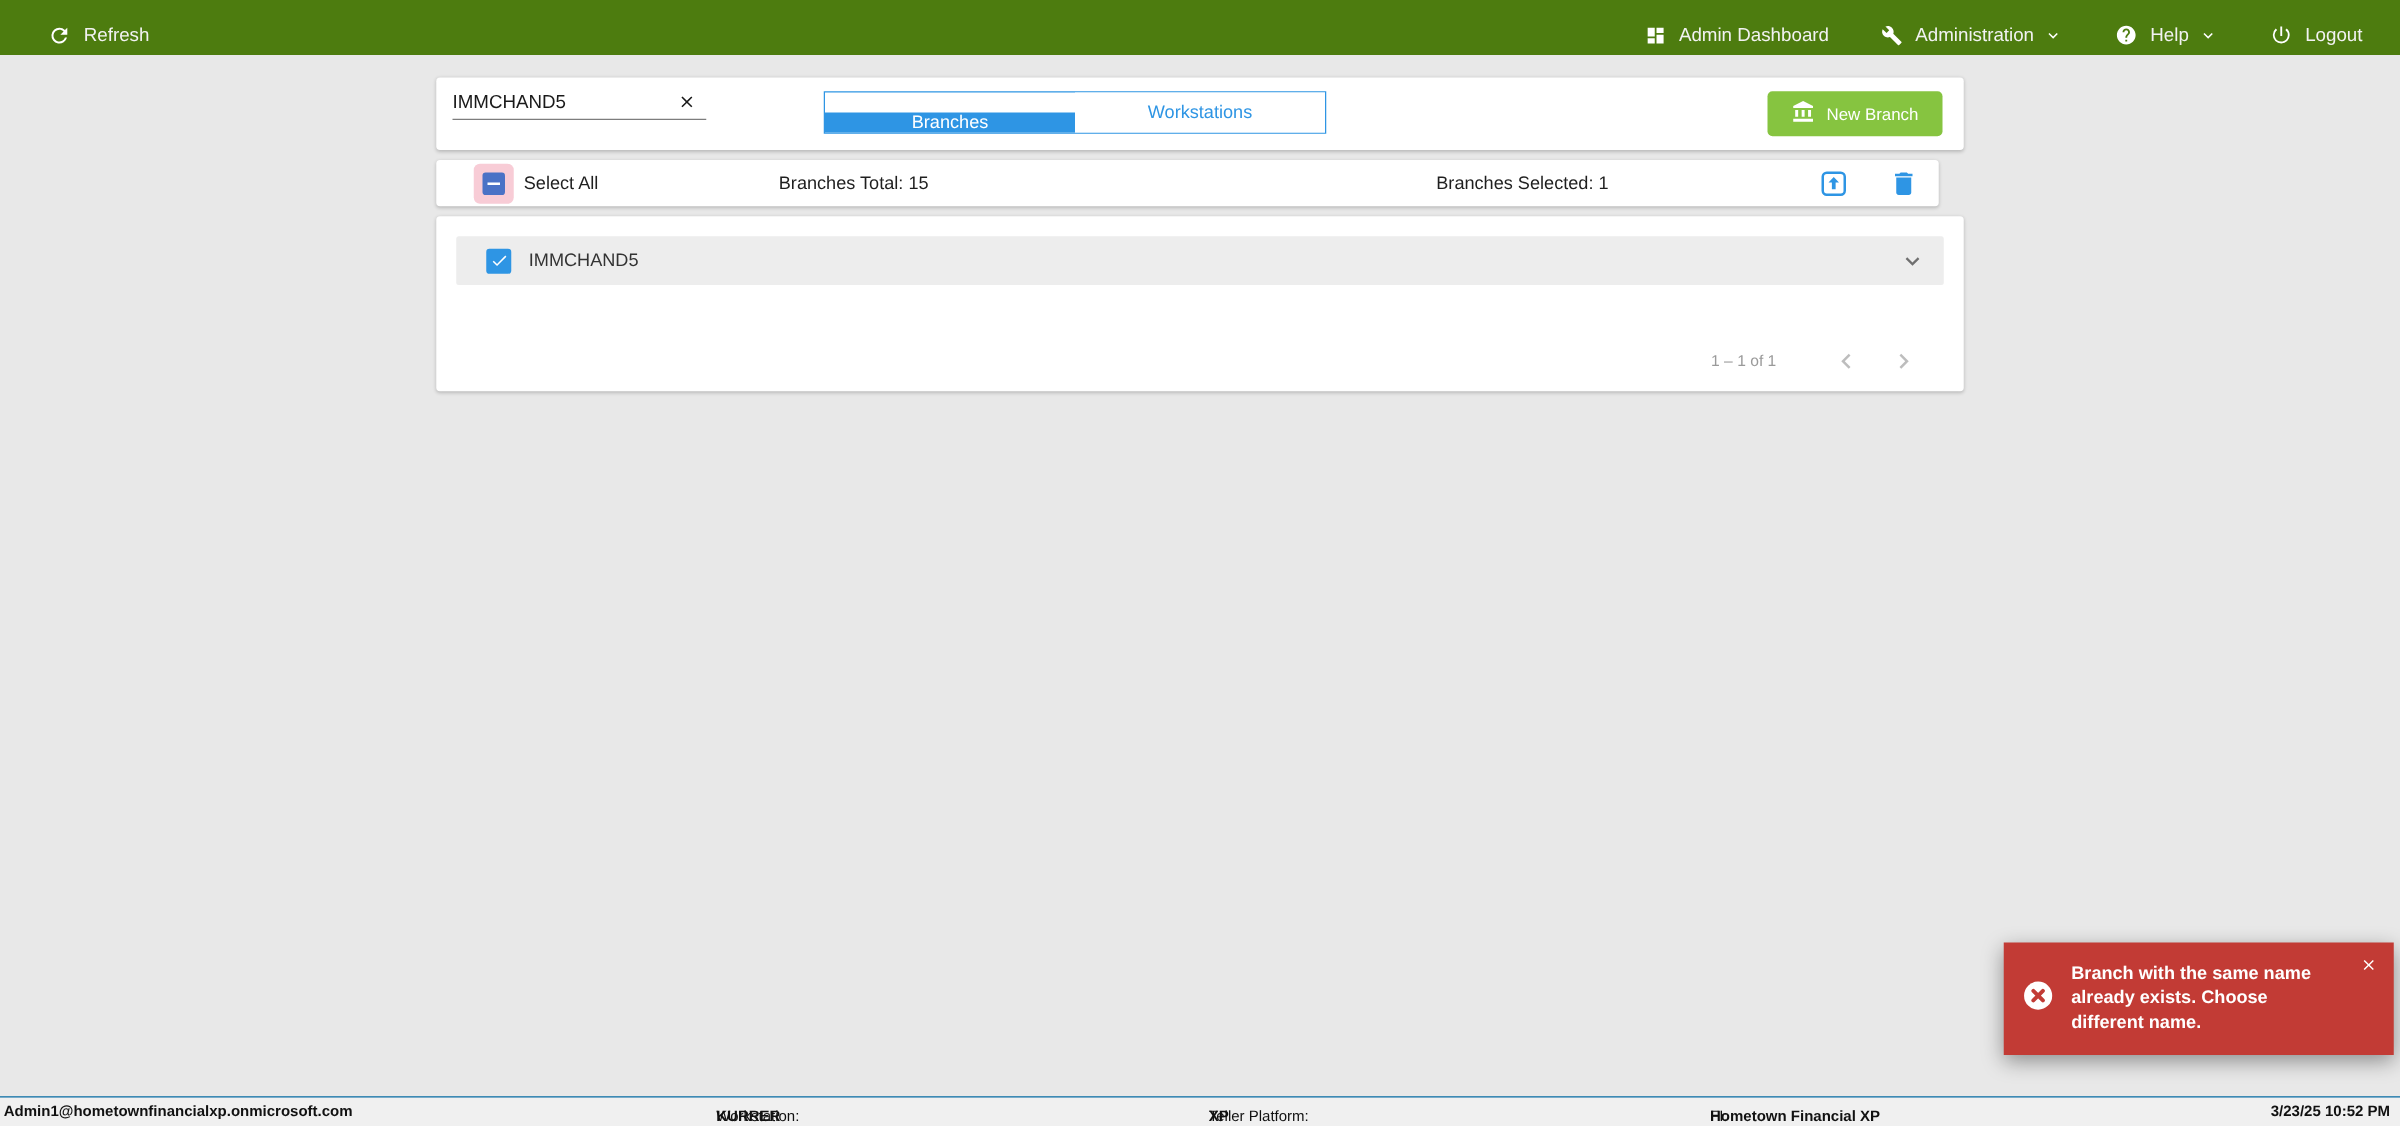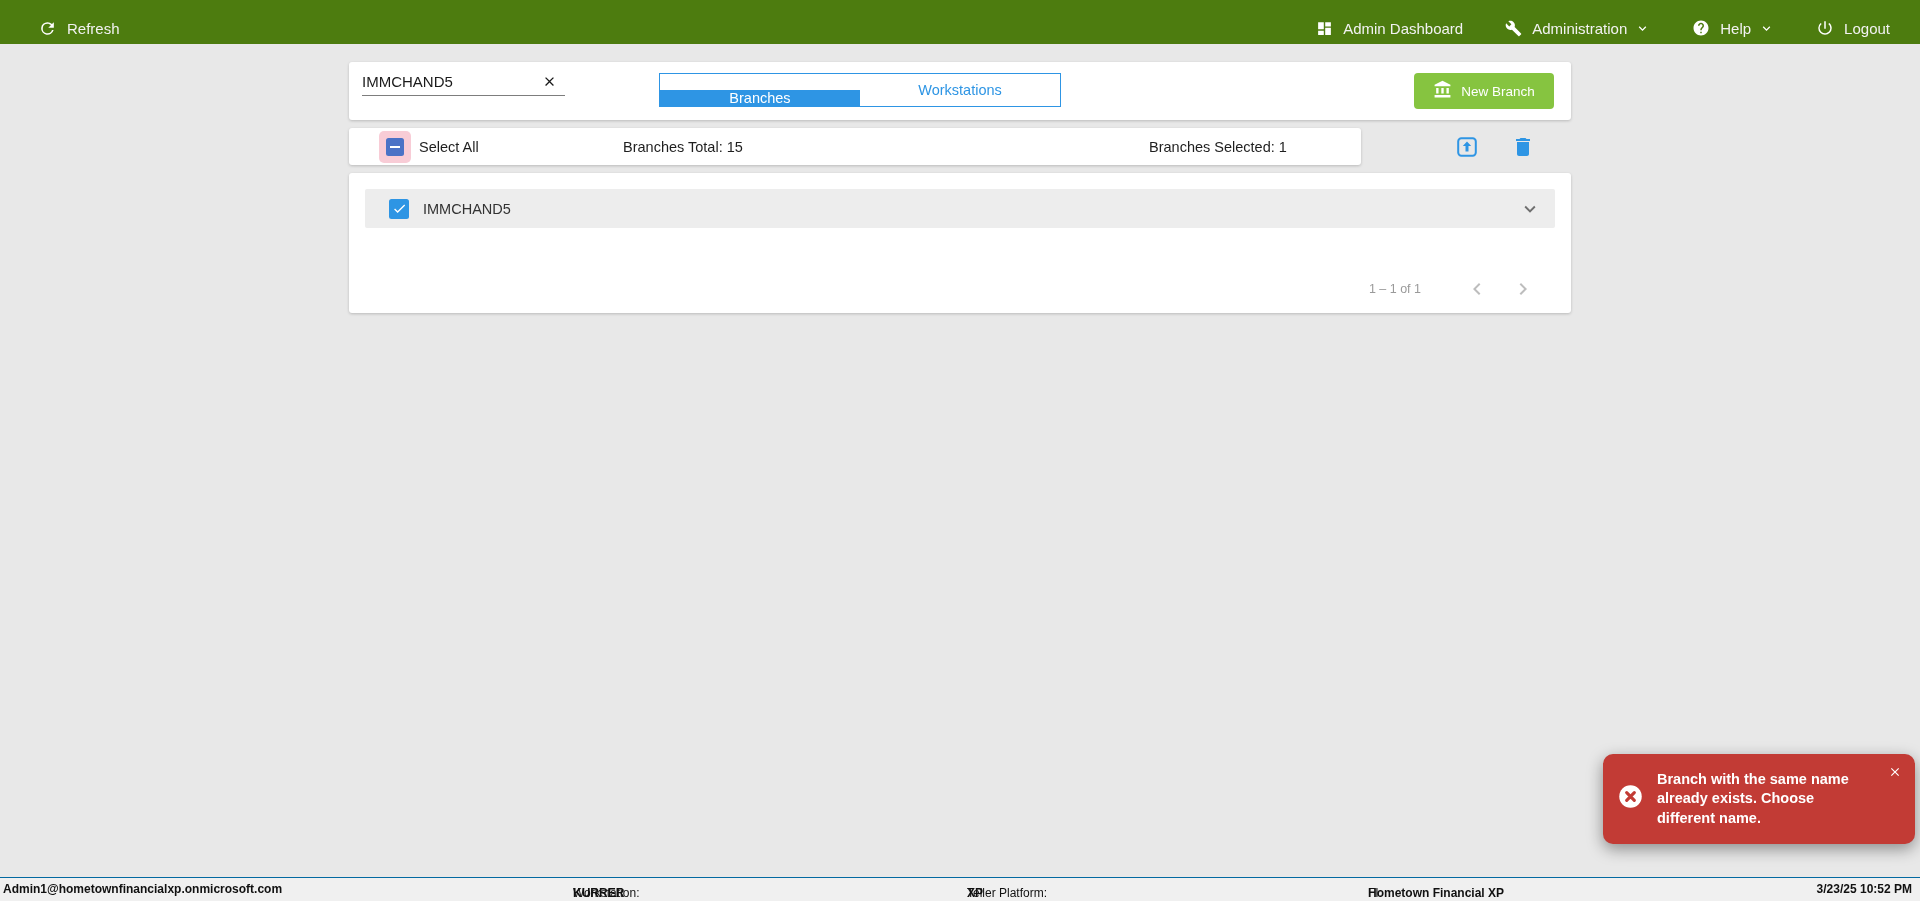--- a/index.html
+++ b/index.html
@@ -35,21 +35,21 @@
   .tab { flex:1; display:flex; align-items:center; justify-content:center; font-size:14.5px; cursor:pointer; }
   .tab--active { background:#2e95e4; color:#fff;margin-top:16px; }
   .tab--inactive { background:#fff; color:#2e95e4; }
 
   .new-branch-btn { position:absolute; right:17px; top:11px; width:140px; height:36px; background:#86c440;
                     border:none; border-radius:4px; color:#fff; font-size:13.5px; display:flex;
                     align-items:center; justify-content:center; gap:9px; cursor:pointer;
                     font-family:"Liberation Sans",sans-serif; }
 
   
-  .panel-toolbar { position:absolute; left:0; top:84px; width:1012px; height:37px; }
+  .panel-toolbar { position:absolute; left:0; top:84px; width:1202px; height:37px; }
   .select-all { position:absolute; left:30px; top:0; height:37px; display:flex; align-items:center; cursor:pointer; }
   .ripple { width:32px; height:32px; background:#f8ccd6; border-radius:5px; display:flex;
             align-items:center; justify-content:center; }
   .cb { border-radius:2.5px; display:flex; align-items:center; justify-content:center; }
   .cb--ind { width:18px; height:18px; background:#4a72c6; }
   .cb--ind .dash { width:10px; height:2px; background:#fff; }
   .select-all-label { margin-left:8px; font-size:14.5px; color:#1f1f1f; }
   .tb-text { position:absolute; top:0; height:37px; display:flex; align-items:center; font-size:14.5px; color:#1f1f1f; }
   .txt-total { left:274px; }
   .txt-selected { left:800px; }
@@ -65,21 +65,21 @@
   .cb--checked { width:20px; height:20px; background:#2e95e4; margin-left:24px; }
   .list-item-label { margin-left:14px; font-size:14.5px; color:#333; }
   .row-chevron { position:absolute; right:14px; top:9px; }
 
   .pagination { position:absolute; right:36px; bottom:12px; display:flex; align-items:center; }
   .page-range { font-size:12.5px; color:#9a9a9a; }
   .page-btn { border:none; background:transparent; padding:0; margin-left:22px; cursor:default; width:24px; height:24px; }
   .page-btn:first-of-type { margin-left:44px; }
 
   
-  .toast { position:absolute; right:5px; bottom:33px; width:312px; background:#c23b35; border-radius:10px;
+  .toast { position:absolute; right:5px; bottom:33px; width:312px; background:#c23b35; border-radius:0;
            box-shadow:0 5px 16px rgba(0,0,0,.4); color:#fff; display:flex; align-items:center;
            padding:16px 14px 16px 14px; gap:13px; }
   .toast-msg { width:205px; font-size:14.5px; font-weight:bold; line-height:19.5px; }
   .toast-close { position:absolute; top:11px; right:13px; background:transparent; border:none; cursor:pointer; padding:0; }
 
   
   .footer { position:absolute; left:0; bottom:0; width:1920px; height:24px; background:#f0f0f0;
             border-top:1px solid #0369a1; font-size:12px; color:#111; }
   .footer span { position:absolute; top:4px; white-space:nowrap; }
   .f-user { left:3px; font-weight:bold; }

